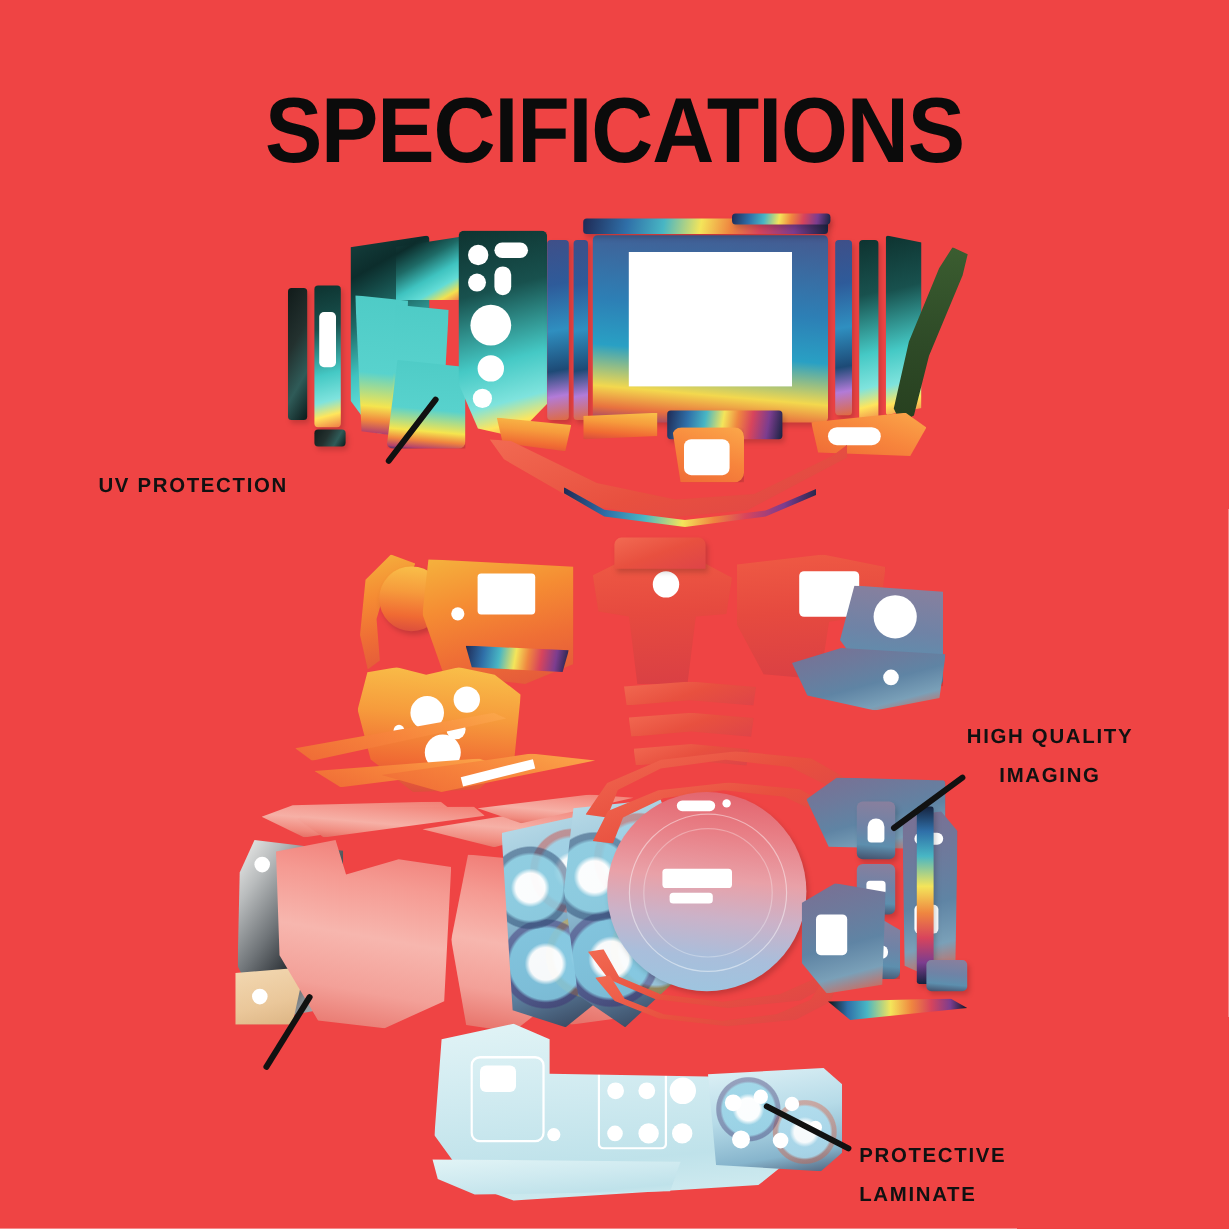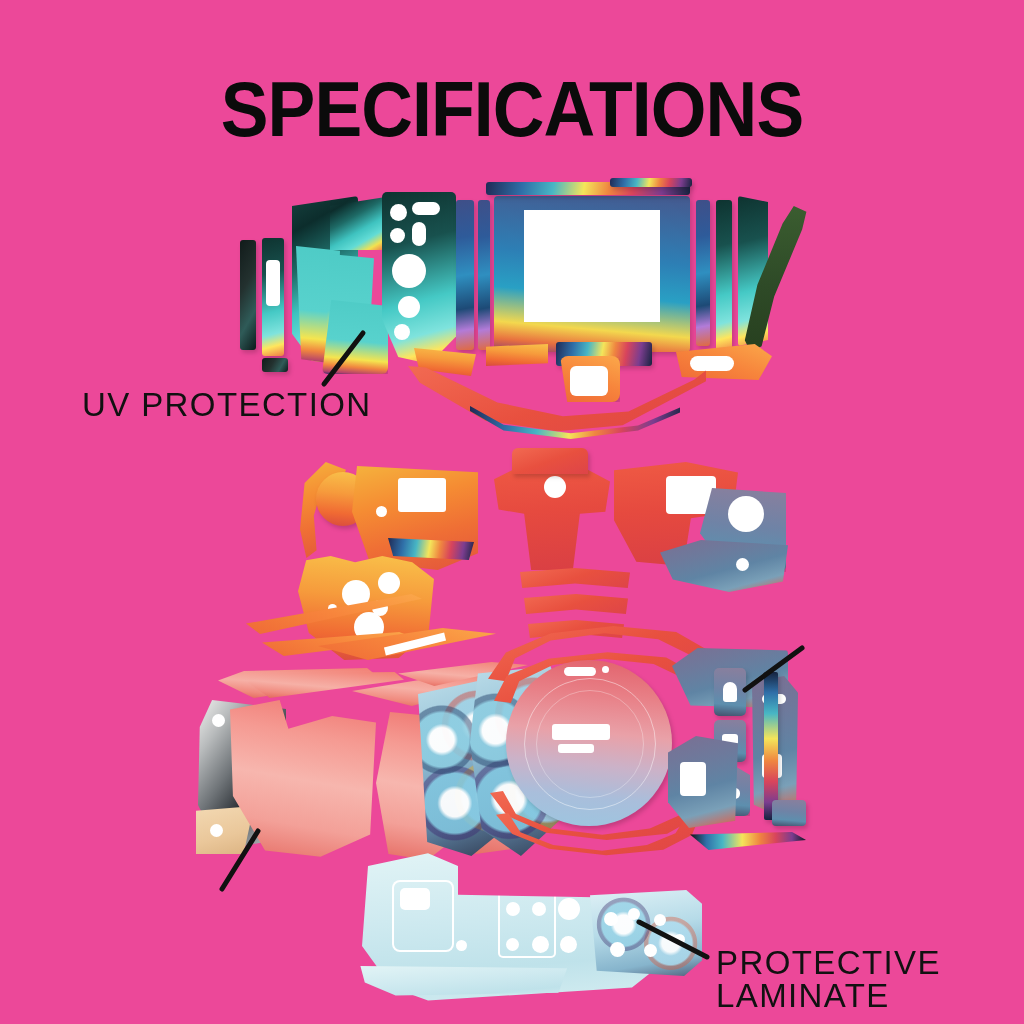--- a/index.html
+++ b/index.html
@@ -1,39 +1,39 @@
 <!DOCTYPE html>
 <html><head>
 <meta charset="utf-8">
 <style>
   html,body{margin:0;padding:0;background:#ffffff;}
   body{width:1024px;height:1024px;overflow:hidden;font-family:"Liberation Sans",sans-serif;}
-  #page{position:relative;width:1024px;height:1024px;background:#ec4899;}
+  #page{position:relative;width:1024px;height:1024px;background:#ef4444;}
 
   
   #title{
     position:absolute; left:0; top:68px; width:1024px;
     text-align:center;
     font-family:"Liberation Sans",sans-serif;
     font-weight:700;
     font-size:77px;
     line-height:82px;
     letter-spacing:-1px;
     color:#0b0b0b;
     transform:scaleX(.93);
     transform-origin:50% 50%;
     white-space:nowrap;
   }
 
   
   .callout{
     position:absolute;
     font-family:"Liberation Sans",sans-serif;
-    font-weight:400;
-    font-size:33px;
+    font-weight:700;
+    font-size:17px;
     line-height:33px;
     letter-spacing:1.4px;
     color:#111111;
     white-space:pre-line;
   }
   #lbl-uv{ left:82px;  top:388px; }
   #lbl-hq{ left:760px; top:597px; text-align:center; width:230px;}
   #lbl-3m{ left:70px;  top:894px; }
   #lbl-pl{ left:716px; top:922px; text-align:left;margin-top:24px; }
 
@@ -303,18 +303,20 @@
     <line x1="324" y1="384" x2="363" y2="333" stroke="#111111" stroke-width="5" stroke-linecap="round"></line>
     <line x1="745" y1="690" x2="802" y2="648" stroke="#111111" stroke-width="5" stroke-linecap="round"></line>
     <line x1="222" y1="889" x2="258" y2="831" stroke="#111111" stroke-width="5" stroke-linecap="round"></line>
     <line x1="639" y1="922" x2="707" y2="957" stroke="#111111" stroke-width="5" stroke-linecap="round"></line>
   </svg>
 
   <div id="title">SPECIFICATIONS</div>
 
   <div class="callout" id="lbl-uv">UV PROTECTION</div>
 
+  <div class="callout" id="lbl-hq">HIGH QUALITY
+IMAGING</div>
 
 
   <div class="callout" id="lbl-pl">PROTECTIVE
 LAMINATE</div>
 
 </div>
 
 </body></html>

